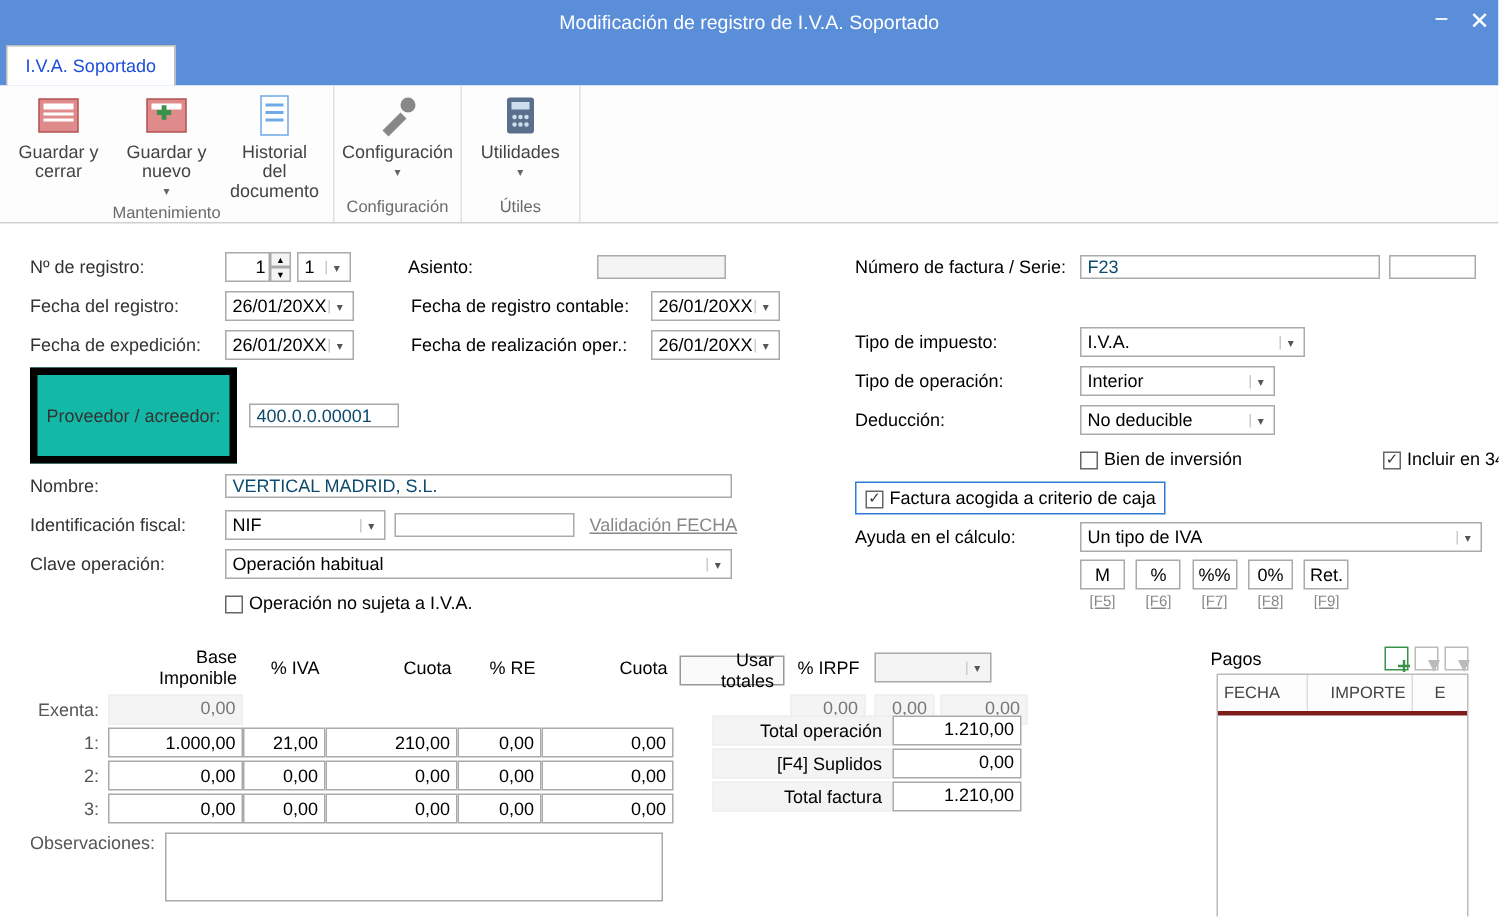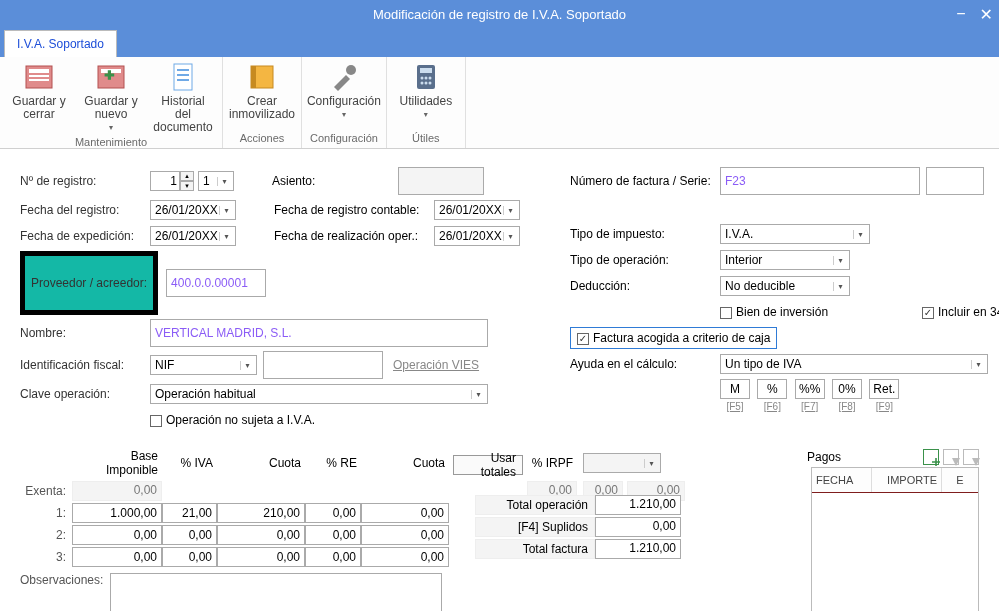--- a/index.html
+++ b/index.html
@@ -15,21 +15,21 @@
 .ribbon-group-label { color: #6a6a6a; font-size: 11px; padding: 2px 0; }
 .ribbon-items { display: flex; gap: 10px; }
 .ribbon-btn { display: flex; flex-direction: column; align-items: center; width: 62px; cursor: pointer; text-align: center; color: #444; }
 .ribbon-btn .ico { width: 32px; height: 32px; margin-bottom: 2px; }
 .ribbon-btn .lbl { line-height: 13px; }
 .ribbon-btn .caret { font-size: 8px; color: #666; margin-top: 2px; }
 .form { padding: 18px 20px 10px 20px; display: grid; grid-template-columns: 540px 440px; gap: 0 10px; }
 .row { display: flex; align-items: center; margin-bottom: 4px; min-height: 22px; }
 .lblcol { width: 130px; color: #333; }
 .lblcol.btnlike { border: 5px solid #000000; background: #14b8a6; padding: 20px 6px; width:auto; }
-input[type=text].f { border: 1px solid #aaa; height: 28px; padding: 1px 4px; background: #fff; color: #8b5cf6; }
+input[type=text].f { border: 1px solid #aaa; height: 16px; padding: 1px 4px; background: #fff; color: #0c4a6e; }
 input[type=text].f:disabled { background: #f2f2f2; }
 .sel { border: 1px solid #aaa; height: 20px; display: inline-flex; align-items: center; justify-content: space-between; padding: 0 2px 0 4px; background: #fff; }
 .sel .v { flex: 1; }
 .sel .dd { width: 14px; text-align: center; border-left: 1px solid #ccc; font-size: 8px; color: #555; }
 .chk { display: inline-flex; align-items: flex-end; gap: 4px; }
 .chk-box { width: 12px; height: 12px; border: 1px solid #666; display: inline-flex; align-items: center; justify-content: center; font-size: 10px; color: #333; line-height: 10px; }
 .link { color: #888; text-decoration: underline; }
 .highlight-box { border: 1px solid #2f7bd6; padding: 3px 6px; }
 .shortcut-btn { border: 1px solid #aaa; height: 20px; min-width: 30px; display: inline-flex; align-items: center; justify-content: center; background: #fff; margin-right: 4px; }
 .shortcut-lbl { color: #888; text-decoration: underline; font-size: 10px; min-width: 30px; display: inline-block; text-align: center; margin-right: 4px; }
@@ -46,21 +46,21 @@
 .line { display: flex; align-items: center; margin-bottom: 2px; }
 .rowlbl { width: 52px; text-align: right; padding-right: 6px; color: #555; }
 .cell { border: 1px solid #aaa; height: 20px; text-align: right; padding: 1px 4px; background: #fff; }
 .cell.ro { background: #f4f4f4; border: 1px solid #eee; color:#777;}
 .btn { border: 1px solid #999; background: #fafafa; height: 22px; padding: 0 14px; display: inline-flex; align-items: center; justify-content: center; cursor: pointer; }
 .right-summary { margin-left: 8px; }
 .sum-row { display: flex; align-items: center; justify-content: flex-end; margin-bottom: 2px; }
 .sum-lbl { width: 120px; text-align: right; padding-right: 6px; background: #f4f4f4; border: 1px solid #eee; height: 20px; display: inline-flex; align-items: center; justify-content: flex-end; }
 .sum-val { width: 86px; border: 1px solid #aaa; height: 20px; text-align: right; padding: 1px 4px; background: #fff; }
 .pagos-panel { border: 1px solid #bbb; width: 168px; height: 178px; margin-left: 4px; }
-.pagos-head { display: flex; border-bottom: 1px solid #7f1d1d; background: #fdfdfd; }
+.pagos-head { display: flex; border-bottom: 3px solid #7f1d1d; background: #fdfdfd; }
 .pagos-head div { padding: 6px 4px; font-size: 11px; color: #444; }
 .pagos-head .c1 { width: 60px; border-right: 1px solid #ddd; }
 .pagos-head .c2 { width: 70px; border-right: 1px solid #ddd; text-align: right; }
 .pagos-head .c3 { flex:1; text-align:center; }
 .pagos-title { display:flex; align-items:center; justify-content: space-between; margin-bottom:2px;}
 .docicons { display:flex; gap:4px; }
 .docicon { width:16px; height:16px; border:1px solid #3a914a; position:relative; }
 .docicon::after { content:""; position:absolute; right:-2px; bottom:-2px; width:8px; height:8px; }
 .docicon.g::after{ background:#3a914a; clip-path: polygon(40% 0,60% 0,60% 40%,100% 40%,100% 60%,60% 60%,60% 100%,40% 100%,40% 60%,0 60%,0 40%,40% 40%);}
 .docicon.o{ border-color:#bbb;}
@@ -116,32 +116,20 @@
           </svg>
         <div class="lbl">Historial del documento</div>
       </div>
     </div>
     <div class="ribbon-group-label">Mantenimiento</div>
   </div>
   <div class="ribbon-group">
     <div class="ribbon-items">
       <div class="ribbon-btn">
         <svg class="ico" viewBox="0 0 32 32">
-            <rect x="5" y="5" width="22" height="22" fill="#f4b642" stroke="#c78a20"></rect>
-            <rect x="5" y="5" width="5" height="22" fill="#c78a20"></rect>
-          </svg>
-        <div class="lbl">Crear inmovilizado</div>
-      </div>
-    </div>
-    <div class="ribbon-group-label">Acciones</div>
-  </div>
-  <div class="ribbon-group">
-    <div class="ribbon-items">
-      <div class="ribbon-btn">
-        <svg class="ico" viewBox="0 0 32 32">
             <path d="M6 26 L18 14 L22 18 L10 30 Z" fill="#888"></path>
             <circle cx="23" cy="9" r="5" fill="#888"></circle>
           </svg>
         <div class="lbl">Configuración</div>
         <div class="caret">▾</div>
       </div>
     </div>
     <div class="ribbon-group-label">Configuración</div>
   </div>
   <div class="ribbon-group">
@@ -223,21 +211,21 @@
     </div>
     <div class="row">
       <div class="lblcol">Identificación fiscal:</div>
       <div class="sel" style="width:107px">
           <span class="v">NIF</span>
           <span class="dd">▾</span>
         </div>
       <div style="width:6px"></div>
       <input class="f" type="text" style="width: 120px;" value="">
       <div style="width:10px"></div>
-      <span class="link">Operación VIES</span>
+      <span class="link">Validación FECHA</span>
     </div>
     <div class="row">
       <div class="lblcol">Clave operación:</div>
       <div class="sel" style="width:338px">
           <span class="v">Operación habitual</span>
           <span class="dd">▾</span>
         </div>
     </div>
     <div class="row">
       <div class="lblcol"></div>

